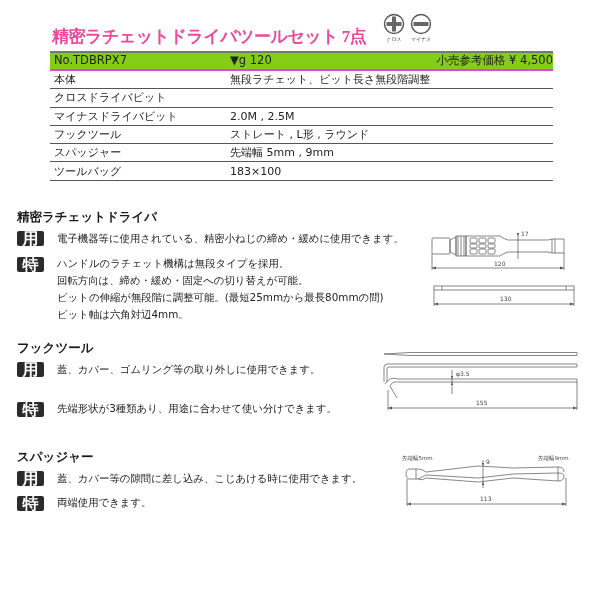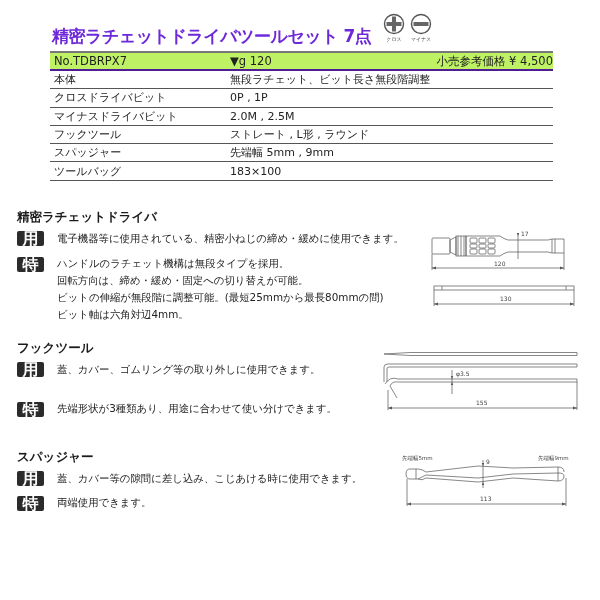--- a/index.html
+++ b/index.html
@@ -1,25 +1,25 @@
 <!DOCTYPE html>
 <html><head>
 <meta charset="utf-8">
 <style>
   * { box-sizing: border-box; margin: 0; padding: 0; }
   html, body { width: 600px; height: 600px; background: #ffffff; overflow: hidden; }
   body { position: relative; font-family: "DejaVu Sans", "Liberation Sans", sans-serif; color: #222; }
 
-  .title { position: absolute; left: 52px; top: 25px; font-size: 17px; font-weight: bold; letter-spacing: -0.5px; color: #6d28d9; }
+  .title { position: absolute; left: 52px; top: 25px; font-size: 17px; font-weight: bold; letter-spacing: -0.5px; color: #ec4899; font-family: Liberation Serif, serif; }
   .type-icon { position: absolute; top: 13px; width: 24px; text-align: center; }
   .type-icon svg { display: block; margin: 0 auto; }
   .type-icon .cap { font-size: 5px; color: #444; margin-top: 1px; }
 
   .spec { position: absolute; left: 50px; top: 51px; width: 503px; }
-  .spec .hdr { height: 20px; background: #bef264; border-top: 2px solid #777; border-bottom: 2px solid #4c1d95; display: flex; align-items: center; font-size: 11.5px; color: #222; }
+  .spec .hdr { height: 20px; background: #84cc16; border-top: 2px solid #777; border-bottom: 2px solid #d946ef; display: flex; align-items: flex-start; font-size: 11.5px; color: #222; }
   .spec .hdr .no { width: 180px; padding-left: 4px; }
   .spec .hdr .wt { width: 150px; }
   .spec .hdr .pr { flex: 1; text-align: right; padding-right: 0; }
   .spec .row { height: 18.3px; border-bottom: 1px solid #555; display: flex; align-items: center; font-size: 11px; color: #222; }
   .spec .row:last-child { border-bottom: 1.5px solid #555; }
   .spec .row .k { width: 180px; padding-left: 4px; }
   .spec .row .v { flex: 1; }
 
   .sec-title { position: absolute; left: 17px; font-size: 12.5px; font-weight: bold; color: #1a1a1a; }
   .tag { position: absolute; left: 17px; width: 27px; height: 15px; background: #2b2b2b; color: #fff; font-size: 16px; font-weight: bold; text-align: center; line-height: 15px; border-radius: 2px; }
@@ -54,21 +54,20 @@
     <span class="no">No.TDBRPX7</span>
     <span class="wt">▼g 120</span>
     <span class="pr">小売参考価格 ¥ 4,500</span>
   </div>
   <div class="row">
     <span class="k">本体</span>
     <span class="v">無段ラチェット、ビット長さ無段階調整</span>
   </div>
   <div class="row">
     <span class="k">クロスドライバビット</span>
-    <span class="v">0P , 1P</span>
   </div>
   <div class="row">
     <span class="k">マイナスドライバビット</span>
     <span class="v">2.0M , 2.5M</span>
   </div>
   <div class="row">
     <span class="k">フックツール</span>
     <span class="v">ストレート , L形 , ラウンド</span>
   </div>
   <div class="row">

